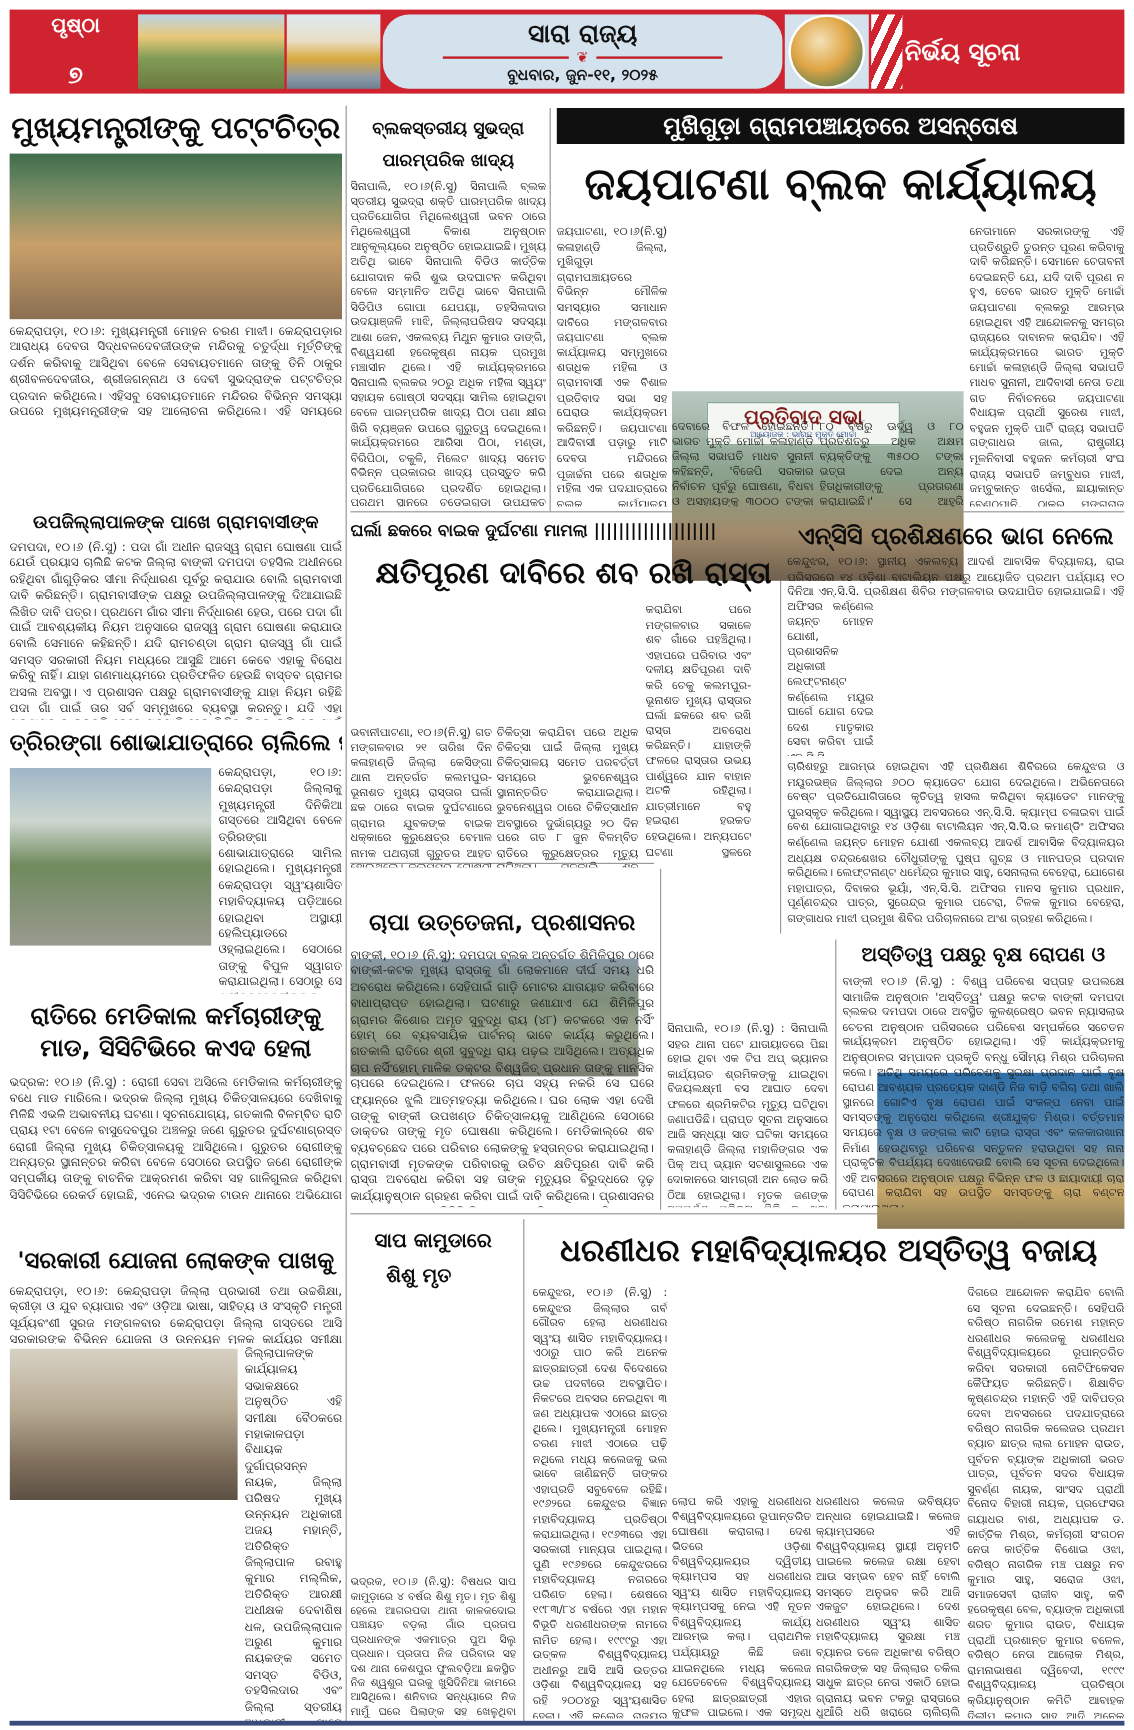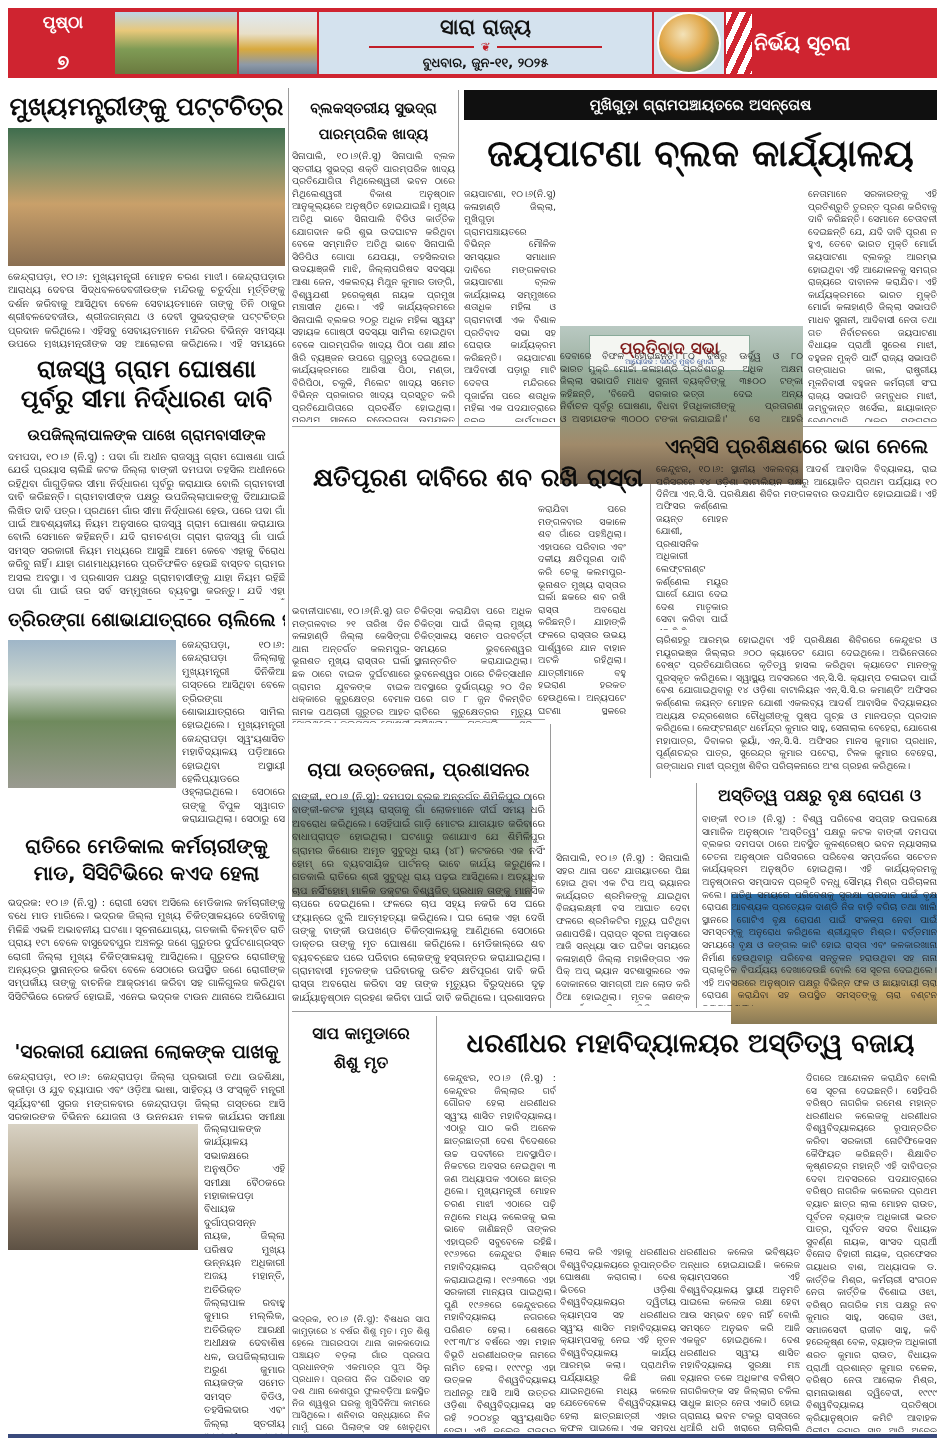--- a/index.html
+++ b/index.html
@@ -5,21 +5,21 @@
   html,body{margin:0;padding:0;background:#e8e8e8;font-family:"DejaVu Sans",sans-serif;}
   .page{position:relative;width:945px;height:1442px;background:#ffffff;margin:0 auto;overflow:hidden;}
   .abs{position:absolute;}
   
   .mast{display:flex;align-items:stretch;background:#cf2430;padding:4px;box-sizing:border-box;}
   .mast .cell{margin:0 1px;overflow:hidden;position:relative;}
   .pagebox{width:100px;background:#cf2430;color:#fff;display:flex;flex-direction:column;align-items:center;justify-content:space-between;font-weight:bold;}
   .pagebox .pl{font-size:17px;} .pagebox .pn{font-size:20px;margin-top:2px;}
   .ph-rural{width:122px;background:linear-gradient(180deg,#bcd4e6 0%,#e8c87a 30%,#7f9b55 60%,#6b7a3f 100%);}
   .ph-temple{width:78px;background:linear-gradient(180deg,#dfe9f2 0%,#e8dfc8 35%,#d8a93e 60%,#8d99a8 85%,#6f7f92 100%);}
-  .mast-center{flex:1;background:#d4e2ee;display:flex;flex-direction:column;align-items:center;justify-content:center;}
+  .mast-center{flex:1;background:#d4e2ee;display:flex;flex-direction:column;align-items:center;justify-content:center;border-radius:22px;}
   .mast-title{font-size:21px;font-weight:bold;color:#111;}
   .orn-row{display:flex;align-items:center;width:70%;margin:2px 0;color:#c11f28;}
   .orn-line{flex:1;height:2px;background:#c11f28;}
   .orn-g{margin:0 6px;font-size:12px;line-height:1;}
   .mast-date{font-size:13px;font-weight:bold;color:#111;}
   .ph-foodwrap{width:70px;background:#d4e2ee;display:flex;align-items:center;justify-content:center;}
   .ph-food{width:60px;height:58px;border-radius:50%;border:2px solid #fff;background:radial-gradient(circle at 40% 35%,#f3e2b8 0%,#e0a545 45%,#1a6b5a 100%);}
   .ph-bbsr{width:132px;background:linear-gradient(180deg,#9db8cc 0%,#b9ccd8 30%,#4a7a52 55%,#8b9aa5 75%,#5f6e7a 100%);display:flex;align-items:center;justify-content:center;}
   .bbsr-txt{color:#f4f6f8;font-weight:bold;font-size:11px;letter-spacing:1px;text-shadow:0 1px 2px #333;}
   .stripes{width:26px;background:repeating-linear-gradient(115deg,#fff 0 6px,#cf2430 6px 12px);}
@@ -86,21 +86,20 @@
   <div class="abs vrule" style="left:550px;top:724px;height:284px;"></div>
   <div class="abs vrule" style="left:696px;top:783px;height:225px;"></div>
   <div class="abs hrule" style="left:292px;top:1011px;width:645px;"></div>
   <div class="abs vrule" style="left:436px;top:1016px;height:419px;"></div>
   <div class="abs botline" style="left:8px;top:1434px;width:929px;height:4px;"></div>
 
   <div class="abs hl hl-c" style="left:8px;top:88px;width:277px;height:38px;font-size:25px;line-height:38px;">ମୁଖ୍ୟମନ୍ତ୍ରୀଙ୍କୁ ପଟ୍ଟଚିତ୍ର ପ୍ରଦାନ</div>
   <div class="abs photo ph-crowd" style="left:8px;top:128px;width:277px;height:138px;"></div>
   <div class="abs body-txt" style="left:8px;top:270px;width:277px;height:78px;">କେନ୍ଦ୍ରାପଡ଼ା, ୧୦।୬: ମୁଖ୍ୟମନ୍ତ୍ରୀ ମୋହନ ଚରଣ ମାଝୀ। କେନ୍ଦ୍ରାପଡ଼ାର ଆରାଧ୍ୟ ଦେବତା ସିଦ୍ଧବଳଦେବଜୀଉଙ୍କ ମନ୍ଦିରକୁ ଚତୁର୍ଦ୍ଧା ମୂର୍ତ୍ତିଙ୍କୁ ଦର୍ଶନ କରିବାକୁ ଆସିଥିବା ବେଳେ ସେବାୟତମାନେ ତାଙ୍କୁ ତିନି ଠାକୁର ଶ୍ରୀବଳଦେବଜୀଉ, ଶ୍ରୀଜଗନ୍ନାଥ ଓ ଦେବୀ ସୁଭଦ୍ରାଙ୍କ ପଟ୍ଟଚିତ୍ର ପ୍ରଦାନ କରିଥିଲେ। ଏହିସବୁ ସେବାୟତମାନେ ମନ୍ଦିରର ବିଭିନ୍ନ ସମସ୍ୟା ଉପରେ ମୁଖ୍ୟମନ୍ତ୍ରୀଙ୍କ ସହ ଆଲୋଚନା କରିଥିଲେ। ଏହି ସମୟରେ ସେବାୟତଙ୍କ ପକ୍ଷରୁ ପ୍ରତିନିଧି ନୃସିଂହ ପ୍ରସାଦ ପଢ଼ୀ, ସଞ୍ଜୟ ପଢ଼ୀ, ଜ୍ୟୋତି ରଞ୍ଜନ ପଢ଼ୀ, ଅନିତାର ସୂଆର, ଉଦୟନ ସୂଆର, ସ୍ୱରାଜ ପଢ଼ା, ବିଶ୍ୱଜିତ ପଢ଼ୀ, ଟିକୁ ପଢ଼ା, ନିରଞ୍ଜନ ସୂଆର ପ୍ରମୁଖ ଉପସ୍ଥିତ ଥିଲେ।</div>
 
-  <div class="abs hl hl-c" style="left:8px;top:354px;width:277px;height:70px;font-size:24px;line-height:1.25;">ରାଜସ୍ୱ ଗ୍ରାମ ଘୋଷଣା ପୂର୍ବରୁ ସୀମା ନିର୍ଦ୍ଧାରଣ ଦାବି</div>
   <div class="abs hl hl-c" style="left:8px;top:424px;width:277px;height:22px;font-size:15px;line-height:22px;">ଉପଜିଲ୍ଲାପାଳଙ୍କ ପାଖେ ଗ୍ରାମବାସୀଙ୍କ ଫେରାଦ</div>
   <div class="abs body-txt" style="left:8px;top:450px;width:277px;height:150px;">ଦମପଦା, ୧୦।୬ (ନି.ସୁ) : ପଦା ଗାଁ ଅଧୀନ ରାଜସ୍ୱ ଗ୍ରାମ ଘୋଷଣା ପାଇଁ ଯେଉଁ ପ୍ରୟାସ ଚାଲିଛି କଟକ ଜିଲ୍ଲା ବାଙ୍କୀ ଦମପଦା ତହସିଲ ଅଧୀନରେ ରହିଥିବା ଗାଁଗୁଡ଼ିକର ସୀମା ନିର୍ଦ୍ଧାରଣ ପୂର୍ବରୁ କରାଯାଉ ବୋଲି ଗ୍ରାମବାସୀ ଦାବି କରିଛନ୍ତି। ଗ୍ରାମବାସୀଙ୍କ ପକ୍ଷରୁ ଉପଜିଲ୍ଲାପାଳଙ୍କୁ ଦିଆଯାଇଛି ଲିଖିତ ଦାବି ପତ୍ର। ପ୍ରଥମେ ଗାଁର ସୀମା ନିର୍ଦ୍ଧାରଣ ହେଉ, ପରେ ପଦା ଗାଁ ପାଇଁ ଆବଶ୍ୟକୀୟ ନିୟମ ଅନୁସାରେ ରାଜସ୍ୱ ଗ୍ରାମ ଘୋଷଣା କରାଯାଉ ବୋଲି ସେମାନେ କହିଛନ୍ତି। ଯଦି ରାମଚଣ୍ଡା ଗ୍ରାମ ରାଜସ୍ୱ ଗାଁ ପାଇଁ ସମସ୍ତ ସରକାରୀ ନିୟମ ମଧ୍ୟରେ ଆସୁଛି ଆମେ କେବେ ଏହାକୁ ବିରୋଧ କରିବୁ ନାହିଁ। ଯାହା ଗଣମାଧ୍ୟମରେ ପ୍ରତିଫଳିତ ହେଉଛି ବାସ୍ତବ ଗ୍ରାମର ଅସଲ ଅବସ୍ଥା। ଏ ପ୍ରଶାସନ ପକ୍ଷରୁ ଗ୍ରାମବାସୀଙ୍କୁ ଯାହା ନିୟମ ରହିଛି ପଦା ଗାଁ ପାଇଁ ତାର ସର୍ବ ସମ୍ମୁଖରେ ବ୍ୟବସ୍ଥା କରନ୍ତୁ। ଯଦି ଏହା ପ୍ରଶାସନ ନ କରନ୍ତି ତେବେ ମନମାନି ହେବ ନିଶ୍ଚିତ ନିଜର ଲାଗି ହକ ପାଇଁ ଲୋକଙ୍କୁ ରାଜରାସ୍ତାକୁ ଓହ୍ଲାଇବାକୁ ପଡ଼ିବ ବୋଲି ଚେତାବନୀ ଦିଆଯାଇଛି। ଉପଜିଲ୍ଲାପାଳଙ୍କୁ ଦାବିପତ୍ର ଦେବା ସମୟରେ ଉପସ୍ଥିତ ଗାଁ କମିଟି ସଭାପତି ଅଯୋଧ୍ୟା ରାଉତ, ଗୋଲକ ପାତ୍ର, ବିଜୟ ବଳ, ବିଭୂତି ରାଉତ, ହାଡ଼ିବନ୍ଧୁ ସ୍ୱାଇଁ, ଅଭିମନ୍ୟୁ ପାତ୍ର, ସନ୍ତୋଷ ଅବଳ, ମନୋଜ କୁମାର, ରଞ୍ଜିତ ବେହେରା ପ୍ରମୁଖ ଥିଲେ।</div>
 
   <div class="abs hl hl-c" style="left:8px;top:604px;width:277px;height:30px;font-size:19px;line-height:30px;white-space:nowrap;">ତ୍ରିରଙ୍ଗା ଶୋଭାଯାତ୍ରାରେ ଚାଲିଲେ ମୁଖ୍ୟମନ୍ତ୍ରୀ</div>
   <div class="abs" style="left:8px;top:638px;width:277px;height:190px;overflow:hidden;">
     <div class="float-ph photo ph-flags" style="width:168px;height:148px;"></div>
     <div class="body-txt" style="height:190px;">କେନ୍ଦ୍ରାପଡ଼ା, ୧୦।୬: କେନ୍ଦ୍ରାପଡ଼ା ଜିଲ୍ଲାକୁ ମୁଖ୍ୟମନ୍ତ୍ରୀ ଦିନିକିଆ ଗସ୍ତରେ ଆସିଥିବା ବେଳେ ତ୍ରିରଙ୍ଗା ଶୋଭାଯାତ୍ରାରେ ସାମିଲ ହୋଇଥିଲେ। ମୁଖ୍ୟମନ୍ତ୍ରୀ କେନ୍ଦ୍ରାପଡ଼ା ସ୍ୱଂୟଶାସିତ ମହାବିଦ୍ୟାଳୟ ପଡ଼ିଆରେ ହୋଇଥିବା ଅସ୍ଥାୟୀ ହେଲିପ୍ୟାଡରେ ଓହ୍ଲାଇଥିଲେ। ସେଠାରେ ତାଙ୍କୁ ବିପୁଳ ସ୍ୱାଗତ କରାଯାଇଥିଲା। ସେଠାରୁ ସେ ଶ୍ରୀବଳଦେବଜୀଉଙ୍କ ମାଉସୀ ମା' ମନ୍ଦିର ଅଭିମୁଖେ ଯାଇଥିଲେ। ସେଠାରେ ପ୍ରବଳ ଗୁଳୁଗୁଳି ସତ୍ତ୍ୱେ ରଥ ଡଗରେ ଏକ କିଲୋମିଟର ପଦଯାତ୍ରା କରି ସିଧା ଶ୍ରୀବଳଦେବଜୀଉଙ୍କ ମନ୍ଦିରକୁ ଯାଇଥିଲେ। ଏହି କାର୍ଯ୍ୟକ୍ରମରେ ମହାକାଳପଡ଼ା ବିଧାୟକ ଦୁର୍ଗାପ୍ରସନ୍ନ ନାୟକ, ବିଜେପି ନେତ୍ରୀ ପିଙ୍କୀଲତା ସେଠୀ, ବିଜେପି ଜିଲ୍ଲା ସଭାପତି ଶଙ୍କର୍ଷଣ ସେଠୀ, ପୂର୍ବତନ ଜିଲ୍ଲା ସଭାପତି ବିଶେଶ୍ୱର କୁମାର ପଣ୍ଡା, ଅନ୍ୟ ବିଜେପି ନେତା କୃଷ୍ଣଚନ୍ଦ୍ର ପଣ୍ଡା, ରାଜନଗର ନିର୍ବାଚନମଣ୍ଡଳୀର ବିଜେପି ନେତା ଲଳିତ ବେହେରା, ବିଜେପି ରାଜ୍ୟକାର୍ଯ୍ୟକାରିଣୀ ସଦସ୍ୟ ଭୁବନମୋହନ ଜେନା, ତେଜେଶ୍ୱର ପରିଡ଼ା, ଉମାକାନ୍ତ ପଟ୍ଟନାୟକ, ବୈଦ୍ୟନାଥ ଚାଟାର୍ଜୀ, ଜ୍ଞାନଦେବ ବେହେରା, ବିଷ୍ଣୁ ଦାସ ପ୍ରମୁଖ ସାମିଲ ହୋଇଥିଲେ।</div>
   </div>
 
   <div class="abs hl hl-c" style="left:8px;top:833px;width:277px;height:58px;font-size:20px;line-height:1.35;">ରାତିରେ ମେଡିକାଲ କର୍ମଚାରୀଙ୍କୁ ମାଡ, ସିସିଟିଭିରେ କଏଦ ହେଲା ଦୃଶ୍ୟ</div>
@@ -110,35 +109,36 @@
   <div class="abs body-txt" style="left:8px;top:1070px;width:277px;height:50px;">କେନ୍ଦ୍ରାପଡ଼ା, ୧୦।୬: କେନ୍ଦ୍ରାପଡ଼ା ଜିଲ୍ଲା ପ୍ରଭାରୀ ତଥା ଉଚ୍ଚଶିକ୍ଷା, କ୍ରୀଡ଼ା ଓ ଯୁବ ବ୍ୟାପାର ଏବଂ ଓଡ଼ିଆ ଭାଷା, ସାହିତ୍ୟ ଓ ସଂସ୍କୃତି ମନ୍ତ୍ରୀ ସୂର୍ଯ୍ୟବଂଶୀ ସୁରଜ ମଙ୍ଗଳବାର କେନ୍ଦ୍ରାପଡ଼ା ଜିଲ୍ଲା ଗସ୍ତରେ ଆସି ସରକାରଙ୍କ ବିଭିନ୍ନ ଯୋଜନା ଓ ଉନ୍ନୟନ ମୂଳକ କାର୍ଯ୍ୟର ସମୀକ୍ଷା କରିଛନ୍ତି।</div>
   <div class="abs" style="left:8px;top:1122px;width:277px;height:312px;overflow:hidden;">
     <div class="float-ph photo ph-meeting" style="width:190px;height:126px;"></div>
     <div class="body-txt" style="height:312px;">ଜିଲ୍ଲାପାଳଙ୍କ କାର୍ଯ୍ୟାଳୟ ସଭାକକ୍ଷରେ ଅନୁଷ୍ଠିତ ଏହି ସମୀକ୍ଷା ବୈଠକରେ ମହାକାଳପଡ଼ା ବିଧାୟକ ଦୁର୍ଗାପ୍ରସନ୍ନ ନାୟକ, ଜିଲ୍ଲା ପରିଷଦ ମୁଖ୍ୟ ଉନ୍ନୟନ ଅଧିକାରୀ ଅଜୟ ମହାନ୍ତି, ଅତିରିକ୍ତ ଜିଲ୍ଲାପାଳ ରବାହୁ କୁମାର ମଲ୍ଲିକ, ଅତିରିକ୍ତ ଆରକ୍ଷୀ ଅଧୀକ୍ଷକ ଦେବାଶିଷ ଧଳ, ଉପଜିଲ୍ଲାପାଳ ଅରୁଣ କୁମାର ନାୟକଙ୍କ ସମେତ ସମସ୍ତ ବିଡିଓ, ତହସିଲଦାର ଏବଂ ଜିଲ୍ଲା ସ୍ତରୀୟ ଅଧିକାରୀ ମାନେ ଉପସ୍ଥିତ ଥିଲେ। ବୈଠକରେ ମନ୍ତ୍ରୀ ସରକାରଙ୍କ ବିଭିନ୍ନ ଜନହିତକର ଯୋଜନାର ସୁଫଳ ଲୋକଙ୍କ ପାଖରେ ପହଞ୍ଚାଇବା ଉପରେ ଗୁରୁତ୍ୱାରୋପ କରିଥିଲେ। ଅଧିକାରୀମାନେ ତୃଣମୂଳ ସ୍ତରକୁ ଯାଇ ଲୋକଙ୍କ ସମସ୍ୟା ବୁଝିବା ସହିତ ତାର ସମାଧାନ ଉପରେ କାର୍ଯ୍ୟ କରିବାକୁ ମନ୍ତ୍ରୀ ନିର୍ଦ୍ଦେଶ ଦେଇଥିଲେ। ପ୍ରଧାନମନ୍ତ୍ରୀ ଆବାସ ଯୋଜନା, ମହାତ୍ମାଗାନ୍ଧୀ ଜାତୀୟ ଗ୍ରାମୀଣ ନିଶ୍ଚିତ ନିଯୁକ୍ତି ଯୋଜନା, ସ୍ୱଚ୍ଛଭାରତ, ମୁଖ୍ୟମନ୍ତ୍ରୀ କନ୍ୟା ବିବାହ ଯୋଜନା, ମାଧୋ ସିଂ ହାତ ଖର୍ଚ୍ଚ ଯୋଜନା, ମୁଖ୍ୟମନ୍ତ୍ରୀ କୃଷି ଉଦ୍ୟୋଗ ଯୋଜନା, ଧାନ ସଂଗ୍ରହ, ରୋଗୀବନ୍ଧୁ ଜନ ଆରୋଗ୍ୟ ଯୋଜନା ଓ ବୟୋବଦନା ଯୋଜନାରେ ହିତାଧିକାରୀଙ୍କୁ କାର୍ଡ ବଣ୍ଟନ ସହିତ ଜିଲ୍ଲାର ସମସ୍ତ ଅଙ୍ଗନବାଡିର ସ୍ଥିତି ସମୀକ୍ଷା କରିଥିଲେ। ଅଙ୍ଗନବାଡି ଗୁଡିକର ଆନୁଷଙ୍ଗିକ ବ୍ୟବସ୍ଥା ସୁଠିକ ତୁରନ୍ତ ସମାଧାନ ଉପରେ ଗୁରୁତ୍ୱ ଦେବାକୁ ମନ୍ତ୍ରୀ କହିଥିଲେ। ଜନହିତକାରୀ ଯୋଜନାର ସୁଫଳ ଯେପରି ହିତାଧିକାରୀ ପାଇପାରିବେ ଓ ଦୌଡ଼ୁସି ଅସୁବିଧା କିମ୍ବା ବିଳମ୍ବ ନ ହେବ ସେଥିପ୍ରତି ଦୃଷ୍ଟି ଦେବାକୁ ମନ୍ତ୍ରୀ ନିର୍ଦ୍ଦେଶ ଦେଇଥିଲେ। ସାମାଜିକ ନ୍ୟାୟ ସମାଜର ଦର୍ପଣ ହେବା ଉଚିତ ଏଗୁଡ଼ୁ ବିତ୍ୟୁତ ହେବା କଥା ନୁହେଁ। ଏହା ସହିତ ମହିଳା ତଥା ସ୍ୱଢ଼ଂସହାୟକ ଗୋଷ୍ଠୀଙ୍କ ବଳତା କୃଷି ନିମନ୍ତେ ନୂଆ ସମ୍ଭାବନା ସୃଷ୍ଟି କରି ଜୀବନ ଜୀବିକା ତଥା ସାମାଜିକ ଓ ଆର୍ଥିକ କ୍ଷେତ୍ରରେ ଉନ୍ନତି କରିବାକୁ ପଡିବ ବୋଲି ମନ୍ତ୍ରୀ କହିଥିଲେ। ଅଟୋଯେଜ କୃହ ଯୋଜନାରେ ଘର ଯୋଗେଇବା ଏବଂ ହିତାଧିକାରୀ ଚୟନ ପ୍ରକ୍ରିୟାରେ ସଠିକ ତଦନ୍ତ, ଓଯୋଖ୍ୟା, ୮୦ ବର୍ଷରୁ ଊର୍ଦ୍ଧ୍ୱ ହିତାଧିକାରୀଙ୍କ ଭତ୍ତା ନିପଟି ଘର ଦାଣ୍ଡରେ ପହଁଚିବ ସେଥିପ୍ରତି ଯତ୍ନବାନ ହେବାକୁ ମନ୍ତ୍ରୀ ନିର୍ଦ୍ଦେଶ ଦେଇଥିଲେ। ଏକ ଟିମ ହୋଇ କାର୍ଯ୍ୟକରିବା ଏବଂ ଜିଲ୍ଲାର ଉନ୍ନତିରେ ନିଜର ଆବଶ୍ୟକତା ଓ ଅଗ୍ରାଧିକାର ରହିଲେ ନିଶ୍ଚିତ ଭାବେ ଜିଲ୍ଲା ଏକ ନମ୍ବର ହୋଇପାରିବ ବୋଲି ମନ୍ତ୍ରୀ କହିଥିଲେ। ବୈଠକ ପୂର୍ବରୁ ମନ୍ତ୍ରୀ ଶ୍ରୀବଳଦେବଜୀଉଙ୍କ ଦର୍ଶନ କରି ଆଶୀର୍ବାଦ ଭିକ୍ଷା କରିଥିଲେ।</div>
   </div>
 
   <div class="abs hl hl-c" style="left:292px;top:96px;width:163px;height:24px;font-size:14.5px;line-height:24px;">ବ୍ଲକସ୍ତରୀୟ ସୁଭଦ୍ରା ଶକ୍ତି</div>
   <div class="abs hl hl-c" style="left:292px;top:122px;width:163px;height:24px;font-size:14.5px;line-height:24px;">ପାରମ୍ପରିକ ଖାଦ୍ୟ ପ୍ରତିଯୋଗିତା</div>
   <div class="abs body-txt small" style="left:292px;top:150px;width:163px;height:272px;">ସିନାପାଲି, ୧୦।୬(ନି.ସୁ) ସିନାପାଲି ବ୍ଲକ ସ୍ତରୀୟ ସୁଭଦ୍ରା ଶକ୍ତି ପାରମ୍ପରିକ ଖାଦ୍ୟ ପ୍ରତିଯୋଗିତା ମିଥିଲେଶ୍ୱରୀ ଭବନ ଠାରେ ମିଥିଲେଶ୍ୱରୀ ବିକାଶ ଅନୁଷ୍ଠାନ ଆନୁକୂଲ୍ୟରେ ଅନୁଷ୍ଠିତ ହୋଇଯାଇଛି। ମୁଖ୍ୟ ଅତିଥି ଭାବେ ସିନାପାଲି ବିଡିଓ କାର୍ତ୍ତିକ ଯୋଗଦାନ କରି ଶୁଭ ଉଦଘାଟନ କରିଥିବା ବେଳେ ସମ୍ମାନିତ ଅତିଥି ଭାବେ ସିନାପାଲି ସିଡିପିଓ ଗୋପା ଯେପୟା, ତହସିଲଦାର ଉଦୟାଞ୍ଜଳି ମାଝି, ଜିଲ୍ଲାପରିଷଦ ସଦସ୍ୟା ଆଶା ଜେନ, ଏକଲବ୍ୟ ମିଥୁନ କୁମାର ଡାଙ୍ଗି, ବିଶ୍ୱଯଶୀ ହରେକୃଷ୍ଣ ନାୟକ ପ୍ରମୁଖ ମଞ୍ଚାସୀନ ଥିଲେ। ଏହି କାର୍ଯ୍ୟକ୍ରମରେ ସିନାପାଲି ବ୍ଲକର ୨୦ରୁ ଅଧିକ ମହିଳା ସ୍ୱୟଂ ସହାୟକ ଗୋଷ୍ଠୀ ସଦସ୍ୟା ସାମିଲ ହୋଇଥିବା ବେଳେ ପାରମ୍ପରିକ ଖାଦ୍ୟ ପିଠା ପଣା କ୍ଷୀର ଖିରି ବ୍ୟଞ୍ଜନ ଉପରେ ଗୁରୁତ୍ୱ ଦେଇଥିଲେ। କାର୍ଯ୍ୟକ୍ରମରେ ଆରିସା ପିଠା, ମଣ୍ଡା, ବିରିପିଠା, ଚକୁଳି, ମିଲେଟ ଖାଦ୍ୟ ସମେତ ବିଭିନ୍ନ ପ୍ରକାରର ଖାଦ୍ୟ ପ୍ରସ୍ତୁତ କରି ପ୍ରତିଯୋଗିତାରେ ପ୍ରଦର୍ଶିତ ହୋଇଥିଲା। ପ୍ରଥମ ସ୍ଥାନରେ ଚଡ଼େଇଗୁଡ଼ା ଉପଯୁକ୍ତ ଏସଏଚଜି ଗୋଷ୍ଠୀ ରହିଥିବା ବେଳେ ଦ୍ୱିତୀୟ ସ୍ଥାନରେ ସିନାପାଲି ଶିବାନୀ ଏସଏଚଜି ଗୋଷ୍ଠୀ ରହିଥିଲେ। ଏହି ମହିଳା ଏସଏଚଜି ଗୋଷ୍ଠୀଙ୍କୁ ଉଦ୍ୟୋକ୍ତାଙ୍କ ତରଫରୁ ପୁରସ୍କାର ପ୍ରଦାନ କରାଯାଇଥିଲା।</div>
 
-  <div class="abs kickbar" style="left:464px;top:90px;width:473px;height:30px;font-size:15px;">
+  <div class="abs kickbar" style="left:464px;top:90px;width:473px;height:30px;font-size:20px;">
     <span>ମୁଖିଗୁଡ଼ା ଗ୍ରାମପଞ୍ଚାୟତରେ ଅସନ୍ତୋଷ</span>
   </div>
   <div class="abs hl hl-c" style="left:464px;top:124px;width:473px;height:60px;font-size:37px;line-height:60px;">ଜୟପାଟଣା ବ୍ଲକ କାର୍ଯ୍ୟାଳୟ ଘେରାଉ</div>
   <div class="abs body-txt small" style="left:464px;top:188px;width:92px;height:234px;">ଜୟପାଟଣା, ୧୦।୬(ନି.ସୁ) କଳାହାଣ୍ଡି ଜିଲ୍ଲା, ମୁଖିଗୁଡ଼ା ଗ୍ରାମପଞ୍ଚାୟତରେ ବିଭିନ୍ନ ମୌଳିକ ସମସ୍ୟାର ସମାଧାନ ଦାବିରେ ମଙ୍ଗଳବାର ଜୟପାଟଣା ବ୍ଲକ କାର୍ଯ୍ୟାଳୟ ସମ୍ମୁଖରେ ଶତାଧିକ ମହିଳା ଓ ଗ୍ରାମବାସୀ ଏକ ବିଶାଳ ପ୍ରତିବାଦ ସଭା ସହ ଘେରାଉ କାର୍ଯ୍ୟକ୍ରମ କରିଛନ୍ତି। ଜୟପାଟଣା ଆଦିବାସୀ ପଡ଼ାରୁ ମାଟି ଦେବତା ମନ୍ଦିରରେ ପୂଜାର୍ଚ୍ଚନା ପରେ ଶତାଧିକ ମହିଳା ଏକ ପଦଯାତ୍ରାରେ ବ୍ଲକ କାର୍ଯ୍ୟାଳୟ ଅଭିମୁଖେ ଯାତ୍ରା କରି ସରକାରଙ୍କ ବିଫଳତା ବିରୁଦ୍ଧରେ ଜୋରଦାର ସ୍ଲୋଗାନ ଦେଇଥିଲେ। ପ୍ରତିବାଦ ସଭାରେ ଗ୍ରାମବାସୀମାନେ ମୁଖିଗୁଡ଼ା ଗ୍ରାମପଞ୍ଚାୟତରେ ହୁଗୁଳିଆ ପରିବାରଙ୍କ ପାଇଁ ପକ୍କା ଘର, ପାନୀୟ ଜଳର ଅଭାବ, ଅନୁନ୍ନତ ରାସ୍ତାଘାଟ, ବିଧବା ଓ ବୟସ୍କଙ୍କ ଭତ୍ତା ମଞ୍ଜୁରିରେ ଅଯଥା ବିଳମ୍ବ ଆଦି ସମସ୍ୟାକୁ ନେଇ ରାଜ୍ୟ ସରକାରଙ୍କ ତୀବ୍ର ସମାଲୋଚନା କରିଥିଲେ। ସେମାନେ ଅଭିଯୋଗ କରିଛନ୍ତି ଯେ ସରକାର ବିକାଶର ବଡ଼ ବଡ଼ ଦାବି କରୁଥିବା ବେଳେ ଗ୍ରାମାଞ୍ଚଳର ମୌଳିକ ସୁବିଧା ଯୋଗାଇ</div>
   <div class="abs photo ph-protest" style="left:560px;top:188px;width:243px;height:158px;">
     <div class="banner">
       <div class="banner-t">ପ୍ରତିବାଦ ସଭା</div>
       <div class="banner-s">ଆୟୋଜକ : ଭାରତ ମୁକ୍ତି ମୋର୍ଚ୍ଚା</div>
     </div>
   </div>
   <div class="abs body-txt small" style="left:808px;top:188px;width:129px;height:234px;">ନେତାମାନେ ସରକାରଙ୍କୁ ଏହି ପ୍ରତିଶ୍ରୁତି ତୁରନ୍ତ ପୂରଣ କରିବାକୁ ଦାବି କରିଛନ୍ତି। ସେମାନେ ଚେତାବନୀ ଦେଇଛନ୍ତି ଯେ, ଯଦି ଦାବି ପୂରଣ ନ ହୁଏ, ତେବେ ଭାରତ ମୁକ୍ତି ମୋର୍ଚ୍ଚା ଜୟପାଟଣା ବ୍ଲକରୁ ଆରମ୍ଭ ହୋଇଥିବା ଏହି ଆନ୍ଦୋଳନକୁ ସମଗ୍ର ରାଜ୍ୟରେ ଦାବାନଳ କରାଯିବ। ଏହି କାର୍ଯ୍ୟକ୍ରମରେ ଭାରତ ମୁକ୍ତି ମୋର୍ଚ୍ଚା କଳାହାଣ୍ଡି ଜିଲ୍ଲା ସଭାପତି ମାଧବ ସୁନାନୀ, ଆଦିବାସୀ ନେତା ତଥା ଗତ ନିର୍ବାଚନରେ ଜୟପାଟଣା ବିଧାୟକ ପ୍ରାର୍ଥୀ ସୁରେଶ ମାଝୀ, ବହୁଜନ ମୁକ୍ତି ପାର୍ଟି ରାଜ୍ୟ ସଭାପତି ଗଙ୍ଗାଧର ଜାଲ, ରାଷ୍ଟ୍ରୀୟ ମୂଳନିବାସୀ ବହୁଜନ କର୍ମଚାରୀ ସଂଘ ରାଜ୍ୟ ସଭାପତି ଜମ୍ବୁଧର ମାଝୀ, ଜମ୍ବୁକାନ୍ତ ଖର୍ସେଲ, ଛାୟାକାନ୍ତ ବେଣ୍ଠପାନି, ଠାକୁର ମଙ୍ଗରାଜ ପ୍ରମୁଖ ଉପସ୍ଥିତ ଥିଲେ। ଏହି ଆନ୍ଦୋଳନ ମୁଖିଗୁଡ଼ା ଗ୍ରାମପଞ୍ଚାୟତର ଜନସାଧାରଣଙ୍କ ମନରେ ଥିବା ଅସନ୍ତୋଷକୁ ପ୍ରତିଫଳିତ କରୁଛି ଏବଂ ସରକାରଙ୍କୁ ଦୀର୍ଘ ପ୍ରତିଶ୍ରୁତି ପୂରଣ କରିବା ପାଇଁ ଚେତାବନୀ ଦେଇଛି।</div>
   <div class="abs body-txt small" style="left:560px;top:350px;width:118px;height:72px;">ଦେବାରେ ବିଫଳ ହୋଇଛନ୍ତି। ଭାରତ ମୁକ୍ତି ମୋର୍ଚ୍ଚା କଳାହାଣ୍ଡି ଜିଲ୍ଲା ସଭାପତି ମାଧବ ସୁନାନୀ କହିଛନ୍ତି, 'ବିଜେପି ସରକାର ନିର୍ବାଚନ ପୂର୍ବରୁ ଘୋଷଣା, ବିଧବା ଓ ଅସହାୟଙ୍କୁ ୩୦୦୦ ଟଙ୍କା ଭତ୍ତା, ଟିଫେନ ଟଙ୍କା ଯୋଜନା, ଓ ସୌଭାଗ୍ୟ ଯୋଜନାରେ ୧୦୦ ୟୁନିଟ୍ ମାଗଣା ବିଜୁଳି ଦେବାର ପ୍ରତିଶ୍ରୁତି ଦେଇଥିଲେ। କିନ୍ତୁ କେବଳ</div>
   <div class="abs body-txt small" style="left:683px;top:350px;width:120px;height:72px;">୮୦ ବର୍ଷରୁ ଊର୍ଦ୍ଧ୍ୱ ଓ ୮୦ ପ୍ରତିଶତରୁ ଅଧିକ ଅକ୍ଷମ ବ୍ୟକ୍ତିଙ୍କୁ ୩୫୦୦ ଟଙ୍କା ଭତ୍ତା ଦେଇ ଅନ୍ୟ ହିତାଧିକାରୀଙ୍କୁ ପ୍ରତାରଣା କରାଯାଇଛି।' ସେ ଆହୁରି କହିଛନ୍ତି, 'କେହୁ ସରକାର ମଧ୍ୟ ବର୍ଷକୁ ୧ କୋଟି ଚାକିରି ଓ ବିଦେଶରୁ କଳାଧନ ଆଣିବାର ପ୍ରତିଶ୍ରୁତି ଦେଇ ଜନତାଙ୍କୁ ଧୋକା ଦେଇଛନ୍ତି।' ପ୍ରତିବାଦ ସଭାରେ ଉପସ୍ଥିତ</div>
 
+  <div class="abs hl" style="left:292px;top:431px;width:372px;height:24px;font-size:14px;line-height:24px;white-space:nowrap;">ଘର୍ଲା ଛକରେ ବାଇକ ଦୁର୍ଘଟଣା ମାମଲା  ||||||||||||||||||||</div>
   <div class="abs hl hl-c" style="left:292px;top:456px;width:372px;height:44px;font-size:25px;line-height:44px;">କ୍ଷତିପୂରଣ ଦାବିରେ ଶବ ରଖି ରାସ୍ତା ଅବରୋଧ</div>
   <div class="abs photo ph-umbrella" style="left:292px;top:503px;width:240px;height:98px;"></div>
   <div class="abs body-txt small" style="left:538px;top:503px;width:88px;height:212px;">କରାଯିବା ପରେ ମଙ୍ଗଳବାର ସକାଳେ ଶବ ଗାଁରେ ପହଞ୍ଚିଥିଲା। ଏହାପରେ ପରିବାର ଏବଂ ଦଳୀୟ କ୍ଷତିପୂରଣ ଦାବି କରି ଚେକୁ କଲମପୁର-ଭୂନାଶତ ମୁଖ୍ୟ ରାସ୍ତାର ଘର୍ଲା ଛକରେ ଶବ ରଖି ରାସ୍ତା ଅବରୋଧ କରିଛନ୍ତି। ଯାହାଙ୍କି ଫଳରେ ରାସ୍ତାର ଉଭୟ ପାର୍ଶ୍ୱରେ ଯାନ ବାହାନ ଅଟକି ରହିଥିଲା। ଯାତ୍ରୀମାନେ ବହୁ ହଇରାଣ ହରକତ ହେଉଥିଲେ। ଅନ୍ୟପଟେ ଘଟଣା ସ୍ଥଳରେ ତହସିଲଦାର ଅରଟାକା ହନ ଏବଂ କଲମପୁର ପ୍ରଶାସନ ଥାନା ଅଧିକାରୀ ପହଞ୍ଚି ଲୋକଙ୍କୁ ବୁଝାଇବା ପରେ ପରିବେଶ ମଧ୍ୟରେ ଦାହ ସଂସ୍କାର ଶୁଣାନକୁ ନିଆଯାଇଛି।</div>
   <div class="abs body-txt small" style="left:292px;top:605px;width:118px;height:118px;">ଭବାନୀପାଟଣା, ୧୦।୬(ନି.ସୁ) ଗତ ମଙ୍ଗଳବାର ୨୧ ତାରିଖ ଦିନ କଳାହାଣ୍ଡି ଜିଲ୍ଲା କେସିଙ୍ଗା ଥାନା ଅନ୍ତର୍ଗତ କଲମପୁର-ଭୂନାଶତ ମୁଖ୍ୟ ରାସ୍ତାର ଘର୍ଲା ଛକ ଠାରେ ବାଇକ ଦୁର୍ଘଟଣାରେ ଗ୍ରାମର ଯୁବକଙ୍କ ବାଇକ ଧକ୍କାରେ କୁରୁକ୍ଷେତ୍ର ବେମାଳ ନାମକ ପଥଚାରୀ ଗୁରୁତର ଆହତ ହୋଇଥିଲେ। କଲମପୁର ଗୋଷ୍ଠୀ ସ୍ୱାସ୍ଥ୍ୟ କେନ୍ଦ୍ରରେ ପ୍ରାଥମିକ</div>
   <div class="abs body-txt small" style="left:414px;top:605px;width:118px;height:118px;">ଚିକିତ୍ସା କରାଯିବା ପରେ ଅଧିକ ଚିକିତ୍ସା ପାଇଁ ଜିଲ୍ଲା ମୁଖ୍ୟ ଚିକିତ୍ସାଳୟ ସମେତ ପରବର୍ତ୍ତୀ ସମୟରେ ଭୁବନେଶ୍ୱର ସ୍ଥାନାନ୍ତରିତ କରାଯାଇଥିଲା। ଭୁବନେଶ୍ୱର ଠାରେ ଚିକିତ୍ସାଧୀନ ଅବସ୍ଥାରେ ଦୁର୍ଭାଗ୍ୟରୁ ୨୦ ଦିନ ପରେ ଗତ ୮ ଜୁନ ବିଳମ୍ବିତ ରାତିରେ କୁରୁକ୍ଷେତ୍ରର ମୃତ୍ୟୁ ଘଟିଥିଲା। ଗତକାଲି ଶବ ବ୍ୟବଚ୍ଛେଦ</div>
 
   <div class="abs hl hl-c" style="left:656px;top:431px;width:281px;height:30px;font-size:20px;line-height:30px;">ଏନ୍‌ସିସି ପ୍ରଶିକ୍ଷଣରେ ଭାଗ ନେଲେ ୬୦୦ କ୍ୟାଡେଟ</div>
   <div class="abs body-txt small" style="left:656px;top:463px;width:281px;height:35px;">କେନ୍ଦୁଝର, ୧୦।୬: ସ୍ଥାନୀୟ ଏକଲବ୍ୟ ଆଦର୍ଶ ଆବାସିକ ବିଦ୍ୟାଳୟ, ରାଇ ପରିସରରେ ୧୪ ଓଡ଼ିଶା ବାଟାଲିୟନ ପକ୍ଷରୁ ଆୟୋଜିତ ପ୍ରଥମ ପର୍ଯ୍ୟାୟ ୧୦ ଦିନିଆ ଏନ୍.ସି.ସି. ପ୍ରଶିକ୍ଷଣ ଶିବିର ମଙ୍ଗଳବାର ଉଦଯାପିତ ହୋଇଯାଇଛି। ଏହି ଅବସରରେ ଆୟୋଜିତ ଉଦଯାପନୀ ଉତ୍ସବରେ କମାଣ୍ଡିଂ</div>
   <div class="abs body-txt small" style="left:656px;top:500px;width:72px;height:130px;">ଅଫିସର କର୍ଣ୍ଣେଲ ଜୟନ୍ତ ମୋହନ ଯୋଶୀ, ପ୍ରଶାସନିକ ଅଧିକାରୀ ଲେଫ୍ଟନାଣ୍ଟ କର୍ଣ୍ଣେଲ ମୟୂର ଘାର୍ଗେ ଯୋଗ ଦେଇ ଦେଶ ମାତୃକାର ସେବା କରିବା ପାଇଁ ଏନ୍.ସି.ସି. କ୍ୟାଡେଟ ମାନଙ୍କୁ ଉଦବୋଧିତ କରିଥିଲେ।</div>
   <div class="abs photo ph-ncc" style="left:731px;top:500px;width:206px;height:130px;"></div>
@@ -146,21 +146,21 @@
 
   <div class="abs hl hl-c" style="left:292px;top:754px;width:253px;height:30px;font-size:19px;line-height:30px;">ଚାପା ଉତ୍ତେଜନା, ପ୍ରଶାସନର ହସ୍ତକ୍ଷେପ</div>
   <div class="abs body-txt" style="left:292px;top:790px;width:253px;height:216px;">ବାଙ୍କୀ, ୧୦।୬ (ନି.ସୁ): ଦମପଦା ବ୍ଲକ ଅନ୍ତର୍ଗତ ଶିମିଳିପୁର ଠାରେ ବାଙ୍କୀ-କଟକ ମୁଖ୍ୟ ରାସ୍ତାକୁ ଗାଁ ଲୋକମାନେ ଦୀର୍ଘ ସମୟ ଧରି ଅବରୋଧ କରିଥିଲେ। ସେହିପାଇଁ ଗାଡ଼ି ମୋଟର ଯାତାୟାତ କରିବାରେ ବାଧାପ୍ରାପ୍ତ ହୋଇଥିଲା। ଘଟଣାରୁ ଜଣାଯାଏ ଯେ ଶିମିଳିପୁର ଗ୍ରାମର କିଶୋର ଅମୃତ ସୁବୁଦ୍ଧି ରାୟ (୪୮) କଟକରେ ଏକ ନର୍ସିଂ ହୋମ୍ ରେ ବ୍ୟବସାୟିକ ପାର୍ଟନର୍ ଭାବେ କାର୍ଯ୍ୟ କରୁଥିଲେ। ଗତକାଲି ରାତିରେ ଶ୍ରୀ ସୁବୁଦ୍ଧି ରାୟ ପଢ଼ଇ ଆସିଥିଲେ। ଅତ୍ୟଧିକ ଚାପ ନର୍ସିଂହୋମ୍ ମାଳିକ ଡକ୍ଟର ବିଶ୍ୱଜିତ୍ ପ୍ରଧାନ ତାଙ୍କୁ ମାନସିକ ଚାପରେ ଦେଇଥିଲେ। ଫଳରେ ଚାପ ସହ୍ୟ ନକରି ସେ ଘରେ ଫ୍ୟାନ୍‌ରେ ଝୁଲି ଆତ୍ମହତ୍ୟା କରିଥିଲେ। ଘର ଲୋକ ଏହା ଦେଖି ତାଙ୍କୁ ବାଙ୍କୀ ଉପଖଣ୍ଡ ଚିକିତ୍ସାଳୟକୁ ଆଣିଥିଲେ ସେଠାରେ ଡାକ୍ତର ତାଙ୍କୁ ମୃତ ଘୋଷଣା କରିଥିଲେ। ମେଡିକାଲ୍‌ରେ ଶବ ବ୍ୟବଚ୍ଛେଦ ପରେ ପରିବାର ଲୋକଙ୍କୁ ହସ୍ତାନ୍ତର କରାଯାଇଥିଲା। ଗ୍ରାମବାସୀ ମୃତକଙ୍କ ପରିବାରକୁ ଉଚିତ କ୍ଷତିପୂରଣ ଦାବି କରି ରାସ୍ତା ଅବରୋଧ କରିବା ସହ ତାଙ୍କ ମୃତ୍ୟୁର ବିରୁଦ୍ଧରେ ଦୃଢ଼ କାର୍ଯ୍ୟାନୁଷ୍ଠାନ ଗ୍ରହଣ କରିବା ପାଇଁ ଦାବି କରିଥିଲେ। ପ୍ରଶାସନର ହସ୍ତକ୍ଷେପ ପରେ ପରିସ୍ଥିତି ନିୟନ୍ତ୍ରଣକୁ ଆସି ଅବରୋଧ ହଟିଥିଲା।</div>
 
   <div class="abs body-txt small" style="left:556px;top:852px;width:134px;height:154px;">ସିନାପାଲି, ୧୦।୬ (ନି.ସୁ) : ସିନାପାଲି ସହର ଥାନା ପଟେ ଯାତାୟାତରେ ପିଛା ହୋଇ ଥିବା ଏକ ଟିପ ଅପ୍ ଭ୍ୟାନର କାର୍ଯ୍ୟରତ ଶ୍ରମିକଙ୍କୁ ଯାଇଥିବା ବିଜୟଲକ୍ଷ୍ମୀ ବସ ଆଘାତ ଦେବା ଫଳରେ ଶ୍ରମିକଟିର ମୃତ୍ୟୁ ଘଟିଥିବା ଜଣାପଡିଛି। ପ୍ରାପ୍ତ ସୂଚନା ଅନୁସାରେ ଆଜି ସନ୍ଧ୍ୟା ସାତ ଘଟିକା ସମୟରେ କଳାହାଣ୍ଡି ଜିଲ୍ଲା ମହାଳିଙ୍ଗର ଏକ ପିକ୍ ଅପ୍ ଭ୍ୟାନ ସଟଶାସୁଲରେ ଏକ ଦୋକାନରେ ସାମଗ୍ରୀ ଅନ ଲୋଡ କରି ଠିଆ ହୋଇଥିଲା। ମୃତକ ଜଣଙ୍କ ସମ୍ପୂର୍ଣ୍ଣ ପରିଚୟ ମିଳି ନ ଥିବା ବେଳେ ଶବର ପାଖ ସିନାପାଲି ପୋଲିସ ଘଟଣା ସ୍ଥଳରେ ପହଞ୍ଚି ଶବ ଜବତ କରିବା ସହିତ ସିନାପାଲି ସ୍ୱାସ୍ଥ୍ୟ କେନ୍ଦ୍ରରେ ରଖି କରିଛି।</div>
 
   <div class="abs hl hl-c" style="left:702px;top:783px;width:235px;height:26px;font-size:16.5px;line-height:26px;">ଅସ୍ତିତ୍ୱ ପକ୍ଷରୁ ବୃକ୍ଷ ରୋପଣ ଓ ଚାରା ବଣ୍ଟନ</div>
   <div class="abs body-txt small" style="left:702px;top:813px;width:235px;height:193px;">ବାଙ୍କୀ ୧୦।୬ (ନି.ସୁ) : ବିଶ୍ୱ ପରିବେଶ ସପ୍ତାହ ଉପଲକ୍ଷେ ସାମାଜିକ ଅନୁଷ୍ଠାନ 'ଅସ୍ତିତ୍ୱ' ପକ୍ଷରୁ କଟକ ବାଙ୍କୀ ଦମପଦା ବ୍ଲକର ଦମପଦା ଠାରେ ଅବସ୍ଥିତ କୁଳଶ୍ରେଷ୍ଠ ଭବନ ନ୍ୟାସଲାଭ ଚେତନା ଅନୁଷ୍ଠାନ ପରିସରରେ ପରିବେଶ ସମ୍ପର୍କରେ ସଚେତନ କାର୍ଯ୍ୟକ୍ରମ ଅନୁଷ୍ଠିତ ହୋଇଥିଲା। ଏହି କାର୍ଯ୍ୟକ୍ରମକୁ ଅନୁଷ୍ଠାନର ସମ୍ପାଦନ ପ୍ରକୃତି ବନ୍ଧୁ ସୌମ୍ୟ ମିଶ୍ର ପରିଚାଳନା କଲେ। ଅତିଥି ସମୟରେ ପରିବେଶକୁ ସୁରକ୍ଷା ପ୍ରଦାନ ପାଇଁ ବୃକ୍ଷ ରୋପଣ ଆବଶ୍ୟକ ପ୍ରତ୍ୟେକ ଦାଣ୍ଡି ନିଜ ବାଡ଼ି ବଗିଚା ତଥା ଖାଲି ସ୍ଥାନରେ ଗୋଟିଏ ବୃକ୍ଷ ରୋପଣ ପାଇଁ ସଂକଳ୍ପ ନେବା ପାଇଁ ସମସ୍ତଙ୍କୁ ଅନୁରୋଧ କରିଥିଲେ ଶ୍ରୀଯୁକ୍ତ ମିଶ୍ର। ବର୍ତ୍ତମାନ ସମୟରେ ବୃକ୍ଷ ଓ ଜଙ୍ଗଲ କାଟି ହୋଇ ରାସ୍ତା ଏବଂ କଳକାରଖାନା ନିର୍ମାଣ ହେଉଥିବାରୁ ପରିବେଶ ସନ୍ତୁଳନ ହରାଉଥିବା ସହ ନାନା ପ୍ରାକୃତିକ ବିପର୍ଯ୍ୟୟ ଦେଖାଦେଉଛି ବୋଲି ସେ ସୂଚନା ଦେଇଥିଲେ। ଏହି ଅବସରରେ ଅନୁଷ୍ଠାନ ପକ୍ଷରୁ ବିଭିନ୍ନ ଫଳ ଓ ଛାୟାଦାୟୀ ଚାରା ରୋପଣ କରାଯିବା ସହ ଉପସ୍ଥିତ ସମସ୍ତଙ୍କୁ ଚାରା ବଣ୍ଟନ କରାଯାଇଥିଲା।</div>
 
   <div class="abs hl hl-c" style="left:292px;top:1020px;width:138px;height:28px;font-size:16.5px;line-height:28px;">ସାପ କାମୁଡାରେ</div>
-  <div class="abs hl hl-c" style="left:292px;top:1049px;width:138px;height:28px;font-size:16.5px;line-height:28px;">ଶିଶୁ ମୃତ</div>
+  <div class="abs hl hl-c" style="left:280px;top:1049px;width:138px;height:28px;font-size:16.5px;line-height:28px;">ଶିଶୁ ମୃତ</div>
 
   <div class="abs body-txt" style="left:292px;top:1313px;width:138px;height:120px;font-size:9px;">ଭଦ୍ରକ, ୧୦।୬ (ନି.ସୁ): ବିଷଧର ସାପ କାମୁଡ଼ାରେ ୪ ବର୍ଷର ଶିଶୁ ମୃତ। ମୃତ ଶିଶୁ ହେଲେ ଆଗରପଦା ଥାନା କାଳକଦୋଇ ପଞ୍ଚାୟତ ବଡ଼ଲା ଗାଁର ପ୍ରତାପ ପ୍ରଧାନଙ୍କ ଏକମାତ୍ର ପୁଅ ସିଲୁ ପ୍ରଧାନ। ପ୍ରତାପ ନିଜ ପରିବାର ସହ ଦଶ ଥାନା କେଶପୁର ଫୁଲବଡ଼ିଆ ଛକସ୍ଥିତ ନିଜ ଶ୍ୱଶୁର ଘରକୁ ଖୁସିଦିନିଆ କାମରେ ଆସିଥିଲେ। ଶନିବାର ସନ୍ଧ୍ୟାରେ ନିଜ ମାମୁଁ ଘରେ ପିଲାଙ୍କ ସହ ଖେଳୁଥିବା ସମୟରେ ଏକ ନାଗ ପହଁପରୁ ଆସି ଗୋଡ଼ରେ ଚୋଟ ମାରିଥିଲା। ପରେ ପରିବାର ଲୋକେ ପିଲାଟିକୁ ଭଦ୍ରକ ମେଡିକାଲ ଆଣିଥିବା ବେଳେ ଡାକ୍ତର ମୃତ ଘୋଷଣା କରିଥିଲେ। ଏପରି ଏକ ଅଘଟଣରେ ପରିବାରରେ ଶୋକର ଛାୟା ଖେଳିଯାଇଥିବା ବେଳେ ସରକାରୀ ସହାୟତା ଯୋଗାଇ ଦେବାକୁ ଦାବି ହୋଇଛି। ଅନ୍ୟପଟେ ଗ୍ରାମବାସୀ ଜାଲ ପକାଇ ସାପଟିକୁ ଜବତ କରିବା ସହିତ ହେଲ୍ପଲାଇନକୁ ଫୋନ କରି ସାପକୁ ହସ୍ତାନ୍ତର କରିଛନ୍ତି।</div>
 
   <div class="abs hl hl-c" style="left:444px;top:1020px;width:493px;height:46px;font-size:26px;line-height:46px;">ଧରଣୀଧର ମହାବିଦ୍ୟାଳୟର ଅସ୍ତିତ୍ୱ ବଜାୟ ରଖିବାକୁ ଦାବିପତ୍ର</div>
   <div class="abs body-txt small" style="left:444px;top:1072px;width:112px;height:360px;">କେନ୍ଦୁଝର, ୧୦।୬ (ନି.ସୁ) : କେନ୍ଦୁଝର ଜିଲ୍ଲାର ଗର୍ବ ଗୌରବ ହେଲା ଧରଣୀଧର ସ୍ୱଂୟ ଶାସିତ ମହାବିଦ୍ୟାଳୟ। ଏଠାରୁ ପାଠ କରି ଅନେକ ଛାତ୍ରଛାତ୍ରୀ ଦେଶ ବିଦେଶରେ ଉଚ୍ଚ ପଦବୀରେ ଅବସ୍ଥାପିତ। ନିକଟରେ ଅବସର ନେଇଥିବା ୩ ଜଣ ଅଧ୍ୟାପକ ଏଠାରେ ଛାତ୍ର ଥିଲେ। ମୁଖ୍ୟମନ୍ତ୍ରୀ ମୋହନ ଚରଣ ମାଝୀ ଏଠାରେ ପଢ଼ି ନଥିଲେ ମଧ୍ୟ କଲେଜକୁ ଭଲ ଭାବେ ଜାଣିଛନ୍ତି ତାଙ୍କର ଏହାପ୍ରତି ସବୁବେଳେ ରହିଛି। ୧୯୬୨ରେ କେନ୍ଦୁଝର ବିଜ୍ଞାନ ମହାବିଦ୍ୟାଳୟ ପ୍ରତିଷ୍ଠା କରାଯାଇଥିଲା। ୧୯୬୩ରେ ଏହା ସରକାରୀ ମାନ୍ୟତା ପାଇଥିଲା। ପୁଣି ୧୯୬୭ରେ କେନ୍ଦୁଝରରେ ମହାବିଦ୍ୟାଳୟ ନଗରରେ ପରିଣତ ହେଲା। ଶେଷରେ ୧୯୮୩/୮୪ ବର୍ଷରେ ଏହା ମହାନ ବିଭୂତି ଧରଣୀଧରଙ୍କ ନାମରେ ନାମିତ ହେଲା। ୧୯୯୯ରୁ ଏହା ଉତ୍କଳ ବିଶ୍ୱବିଦ୍ୟାଳୟ ଅଧୀନରୁ ଆସି ଆସି ଉତ୍ତର ଓଡ଼ିଶା ବିଶ୍ୱବିଦ୍ୟାଳୟ ସହ ରହି ୨୦୦୪ରୁ ସ୍ୱଂୟଶାସିତ ହେଲା। ଏହି କଲେଜ ରାଜ୍ୟର ନାମକରା ମହାବିଦ୍ୟାଳୟ ଏଠାରୁ ଉଚ୍ଚଶିକ୍ଷା ପିଲା ଛାତ୍ର ଶିକ୍ଷା ଲାଗି ସୁବିଧାରେ ପ୍ଲାନ ପାଇଥାଆନ୍ତି। ଭୁବନେଶ୍ୱର ଲାଗି ଦେଶ ବିଦେଶରେ ଏହି କଲେଜର ଖୁବ ପ୍ରତିଷ୍ଠା ରହିଛି। ତେବେ ୨୦୨୩ରେ ଏହି କଲେଜର ସତ୍ତା</div>
 
   <div class="abs body-txt small" style="left:806px;top:1072px;width:131px;height:360px;">ଦିଗରେ ଆନ୍ଦୋଳନ କରାଯିବ ବୋଲି ସେ ସୂଚନା ଦେଇଛନ୍ତି। ସେହିପରି ବରିଷ୍ଠ ନାଗରିକ ରମେଶ ମହାନ୍ତ ଧରଣୀଧର କଲେଜକୁ ଧରଣୀଧର ବିଶ୍ୱବିଦ୍ୟାଳୟରେ ରୂପାନ୍ତରିତ କରିବା ସରକାରୀ ନୋଟିଫିକେସନ କୈଫିୟତ କରିଛନ୍ତି। ଶିକ୍ଷାବିତ କୃଷ୍ଣଚନ୍ଦ୍ର ମହାନ୍ତି ଏହି ଦାବିପତ୍ର ଦେବା ଅବସରରେ ପଦଯାତ୍ରାରେ ବରିଷ୍ଠ ନାଗରିକ କଲେଜର ପ୍ରଥମ ବ୍ୟାଚ ଛାତ୍ର ଲାଲ ମୋହନ ରାଉତ, ପୂର୍ବତନ ବ୍ୟାଙ୍କ ଅଧିକାରୀ ଭରତ ପାତ୍ର, ପୂର୍ବତନ ସଦର ବିଧାୟକ ସୁବର୍ଣ୍ଣ ନାୟକ, ସାଂସଦ ପ୍ରାର୍ଥୀ ବିନୋଦ ବିହାରୀ ନାୟକ, ପ୍ରଫେସର ଗୟାଧର ବାଶ, ଅଧ୍ୟାପକ ଡ. କାର୍ତ୍ତିକ ମିଶ୍ର, କର୍ମଚାରୀ ସଂଗଠନ ନେତା କାର୍ତ୍ତିକ ବିଶୋଇ ଓଝା, ବରିଷ୍ଠ ନାଗରିକ ମଞ୍ଚ ପକ୍ଷରୁ ନବ କୁମାର ସାହୁ, ସରୋଜ ଓଝା, ସମାଜସେବୀ ରାଜୀବ ସାହୁ, କବି ହରେକୃଷ୍ଣ ବେଳ, ବ୍ୟାଙ୍କ ଅଧିକାରୀ ଶରତ କୁମାର ରାଉତ, ବିଧାୟକ ପ୍ରାର୍ଥୀ ପ୍ରଶାନ୍ତ କୁମାର ବଳେଳ, ବରିଷ୍ଠ ନେତା ଆଲୋକ ମିଶ୍ର, ରାମନାଭାଷଣ ଦ୍ୱିବେଦୀ, ୧୯୯୯ ବିଶ୍ୱବିଦ୍ୟାଳୟ ପ୍ରତିଷ୍ଠା କ୍ରିୟାନୁଷ୍ଠାନ କମିଟି ଆବାହକ ଦିଲୀପ କୁମାର ସାହୁ ଆଦି ଅନେକ ବ୍ୟକ୍ତିତ୍ୱ ସାମିଲ ଥିଲେ।</div>
   <div class="abs body-txt small" style="left:560px;top:1246px;width:116px;height:186px;">ଲୋପ କରି ଏହାକୁ ଧରଣୀଧର ବିଶ୍ୱବିଦ୍ୟାଳୟରେ ରୂପାନ୍ତରିତ ଘୋଷଣା କରାଗଲା। ଦେଶ ଭିତରେ ଓଡ଼ିଶା ବିଶ୍ୱବିଦ୍ୟାଳୟର ଦ୍ୱିତୀୟ କ୍ୟାମ୍ପସ ସହ ଧରଣୀଧର ସ୍ୱଂୟ ଶାସିତ ମହାବିଦ୍ୟାଳୟ କ୍ୟାମ୍ପସକୁ ନେଇ ଏହି ନୂତନ ବିଶ୍ୱବିଦ୍ୟାଳୟ କାର୍ଯ୍ୟ ଆରମ୍ଭ କଲା। ପ୍ରାଥମିକ ପର୍ଯ୍ୟାୟରୁ କିଛି ଜଣା ଯାଇନଥିଲେ ମଧ୍ୟ କଲେଜ ଯେତେବେଳେ ବିଶ୍ୱବିଦ୍ୟାଳୟ ହେଲା ଛାତ୍ରଛାତ୍ରୀ ଏହାର କୁଫଳ ପାଇଲେ। ଏକ ସମୃଦ୍ଧ କଲେଜର ହଠାତ ମୃତ୍ୟୁ ହେଲା ପିଲେ ଅଯଥା ଅଧିକ ଟଙ୍କା ଦେଇ ପାଠ ପଢ଼ି ଶର୍ଡ଼ୀଭ ହେଲେ। ଏଠାରେ ବିଶ୍ୱବିଦ୍ୟାଳୟ ନଗରରେ ଯେଉଁଠି, ପ୍ରଫେସର ଆଖି ହୁକୁମ ଚଳାଇଲେ କଲେଜ ପିଲେ ଅଣନିଶ୍ୱାସୀ ହୋଇଗଲେ। ବୁଦ୍ଧିଜୀବୀ ଓ ଛାତ୍ରଛାତ୍ରୀ ମାନେ ପୁଣି କଲେଜ ରକ୍ଷାର କାରି ଅନେକ ଥର ଦାବି କରି ସାରିଛନ୍ତି। ହେଲେ ସବୁ ପ୍ରତିଶ୍ରୁତି ପରେ ମଧ୍ୟ ଧାରେ ଧାରେ</div>
   <div class="abs body-txt small" style="left:680px;top:1246px;width:120px;height:186px;">ଧରଣୀଧର କଲେଜ ଭବିଷ୍ୟତ ଅନ୍ଧାର ହୋଇଯାଇଛି। କଲେଜ କ୍ୟାମ୍ପସରେ ଏହି ବିଶ୍ୱବିଦ୍ୟାଳୟ ସ୍ଥାୟୀ ଅନୁମତି ପାଇଲେ କଲେଜ ରକ୍ଷା ହେବା ଆଉ ସମ୍ଭବ ହେବ ନାହିଁ ବୋଲି ସମସ୍ତେ ଅନୁଭବ କରି ଆଜି ଏକଜୁଟ ହୋଇଥିଲେ। ଦେଶ ଧରଣୀଧର ସ୍ୱଂୟ ଶାସିତ ମହାବିଦ୍ୟାଳୟ ସୁରକ୍ଷା ମଞ୍ଚ ବ୍ୟାନର ତଳେ ଅଧିକାଂଶ ବରିଷ୍ଠ ନାଗରିକଙ୍କ ସହ ଜିଲ୍ଲାର ଚକିଲ ସାଧୁକ ଛାତ୍ର ନେତା ଏକାଠି ହୋଇ ଗ୍ରାନାୟ ଭବନ ଟକରୁ ରାସ୍ତାରେ ଧୁଆଁରି ଧରି ଖରାରେ ଚାଲିଚାଲି ଆସି କଲେଜକୁ ପୁନରୁଦ୍ଧାର କରିବାକୁ ଦାବି କରି ଏକ ଦାବିପତ୍ର ମୁଖ୍ୟମନ୍ତ୍ରୀଙ୍କ ଉଦ୍ଦେଶ୍ୟରେ କେନ୍ଦୁଝର ଜିଲ୍ଲାପାଳଙ୍କୁ ପ୍ରଦାନ କରିଥିଲେ। ମଞ୍ଚର ଆବାହକ ଚତୁର୍ଥର ସାହୁ ଧରଣୀଧର ବିଶ୍ୱବିଦ୍ୟାଳୟ ସ୍ଥଳେଶ୍ୱରୀଠାରେ ଥିବା ନିଜସ୍ୱ କ୍ୟାମ୍ପସକୁ ଯିବାକୁ ଦାବି କରି ନୂଆ ଧରଣୀଧର କଲେଜ ପୁଣି ଆରମ୍ଭ କରିବାକୁ ମୁଖ୍ୟମନ୍ତ୍ରୀଙ୍କୁ ଅନୁରୋଧ କରିଛନ୍ତି ଅନ୍ୟଥା ଦଶ</div>
 

